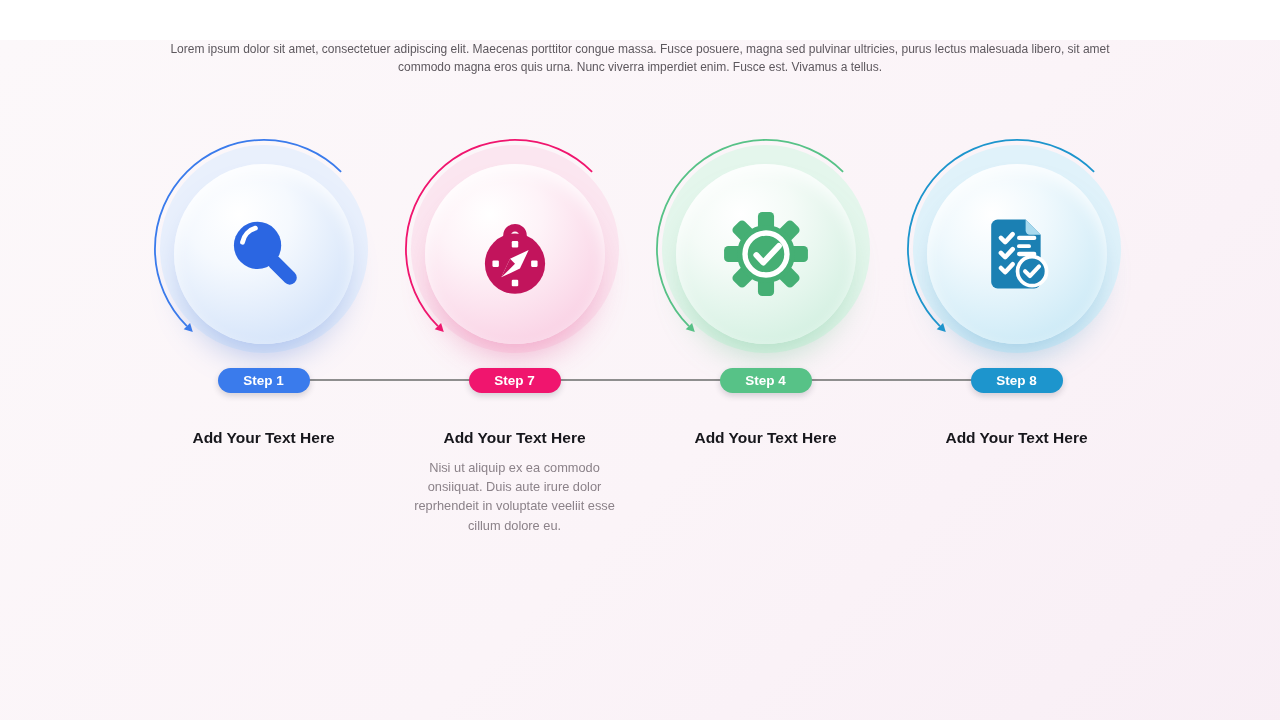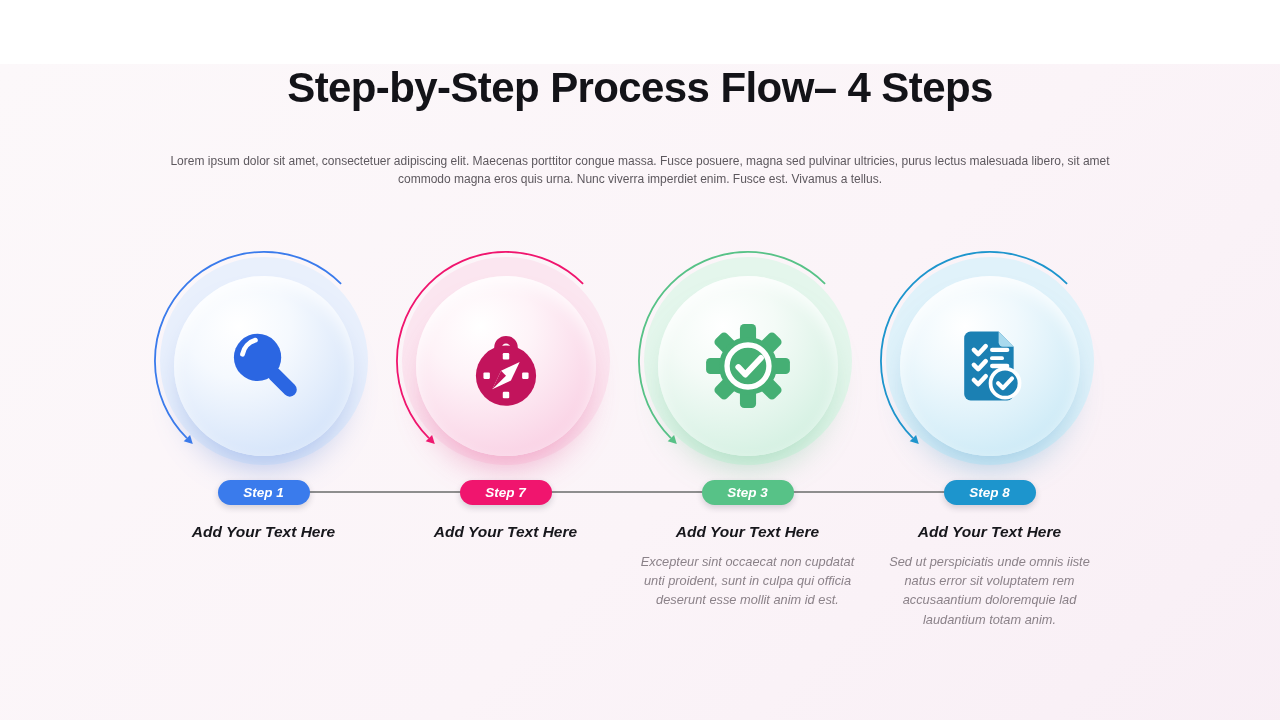--- a/index.html
+++ b/index.html
@@ -11,21 +11,21 @@
   }
   .title {
     margin-top:64px; text-align:center;
     font-size:42px; font-weight:800; color:#131318; letter-spacing:-0.6px;
   }
   .subtitle {
     margin:40px auto 0; max-width:950px; text-align:center;
     font-size:12px; line-height:1.5; color:#5D585E;
   }
   .steps-row {
-    width:989px; margin:54px auto 0; display:flex; gap:6px; position:relative;font-style:italic;
+    width:989px; margin:54px auto 0; display:flex; gap:15px; position:relative;
   }
   .connector {
     position:absolute; top:249px; left:118px; right:118px; height:2px;
     background:#8E8E8E; z-index:0;
   }
   .step-col { width:236px; display:flex; flex-direction:column; align-items:center; position:relative; }
   .orb-wrap { position:relative; width:236px; height:236px; }
   .orb-wrap svg.arc-svg { position:absolute; inset:0; }
   .sphere {
     position:absolute; left:28px; top:34px; width:180px; height:180px; border-radius:50%;
@@ -33,33 +33,32 @@
     box-shadow: 0 22px 32px -10px var(--shadow), inset 0 8px 16px rgba(255,255,255,0.85);
     display:flex; align-items:center; justify-content:center;
   }
   .sphere svg { width:86px; height:86px; }
   .badge {
     margin-top:2px; width:92px; padding:5px 0; border-radius:14px; text-align:center;
     background:var(--accent); color:#fff; font-size:13.5px; font-weight:700;
     box-shadow: 0 3px 6px rgba(40,40,60,0.18); position:relative; z-index:1;
   }
   .card-heading {
-    margin-top:18px; font-size:15.5px; font-weight:700; color:#17171C; text-align:left;
+    margin-top:36px; font-size:15.5px; font-weight:700; color:#17171C; text-align:left;
   }
   .card-body {
     margin-top:11px; max-width:216px; text-align:center;
     font-size:12.8px; line-height:1.5; color:#8B8289;
   }
 </style>
 </head>
 <body>
 
 <div class="slide">
 
-  <h1 class="title">Step-by-Step Process Flow– 4 Steps</h1>
   <p class="subtitle">Lorem ipsum dolor sit amet, consectetuer adipiscing elit. Maecenas porttitor congue massa. Fusce posuere, magna sed pulvinar ultricies, purus lectus malesuada libero, sit amet commodo magna eros quis urna. Nunc viverra imperdiet enim. Fusce est. Vivamus a tellus.</p>
 
   <div class="steps-row">
     <div class="connector" style="background: rgb(142, 142, 142);"></div>
 
     <div class="step-col" style="--accent: #3A7BEC; --icon: #2B66E2; --halo: #E9F0FC; --tint-light: #F5F9FE; --tint-deep: #C7DBF8; --shadow: rgba(86,128,214,0.40);">
       <div class="orb-wrap">
         <svg class="arc-svg" viewBox="0 0 236 236">
           <circle cx="118" cy="119" r="104" fill="var(--halo)"></circle>
           <path d="M195.1 41.9 A109 109 0 1 0 40.9 196.1" fill="none" stroke="var(--accent)" stroke-width="1.8"></path>
@@ -94,20 +93,21 @@
             <rect x="55" y="46" width="6" height="6" rx="1" fill="#fff"></rect>
             <g transform="rotate(45 40 49)">
               <polygon points="40,31 46.5,49 40,67 33.5,49" fill="#fff"></polygon>
               <polygon points="40,49 33.5,49 40,67" fill="var(--icon)"></polygon>
             </g>
           </svg>
         </div>
       </div>
       <div class="badge">Step 7</div>
       <div class="card-heading">Add Your Text Here</div>
+      <div class="card-body">Nisi ut aliquip ex ea commodo onsiiquat. Duis aute irure dolor reprhendeit in voluptate veeliit esse cillum dolore eu.</div>
     </div>
 
     <div class="step-col" style="--accent: #57C287; --icon: #45AF74; --halo: #E4F6EC; --tint-light: #F4FBF7; --tint-deep: #C7ECD9; --shadow: rgba(96,186,137,0.38);">
       <div class="orb-wrap">
         <svg class="arc-svg" viewBox="0 0 236 236">
           <circle cx="118" cy="119" r="104" fill="var(--halo)"></circle>
           <path d="M195.1 41.9 A109 109 0 1 0 40.9 196.1" fill="none" stroke="var(--accent)" stroke-width="1.8"></path>
           <path d="M46.8 202.0 L44.1 192.9 L37.7 199.3 Z" fill="var(--accent)"></path>
         </svg>
         <div class="sphere">
@@ -121,23 +121,22 @@
               <rect x="-7.5" y="-39" width="15" height="17" rx="4" transform="rotate(225)"></rect>
               <rect x="-7.5" y="-39" width="15" height="17" rx="4" transform="rotate(270)"></rect>
               <rect x="-7.5" y="-39" width="15" height="17" rx="4" transform="rotate(315)"></rect>
               <circle r="27"></circle>
             </g>
             <circle cx="40" cy="40" r="19.5" fill="none" stroke="#fff" stroke-width="5"></circle>
             <path d="M31 41 l6.5 7 L52 32.5" fill="none" stroke="#fff" stroke-width="5.5" stroke-linecap="round" stroke-linejoin="round"></path>
           </svg>
         </div>
       </div>
-      <div class="badge">Step 3</div>
+      <div class="badge">Step 4</div>
       <div class="card-heading">Add Your Text Here</div>
-      <div class="card-body">Excepteur sint occaecat non cupdatat unti proident, sunt in culpa qui officia deserunt esse mollit anim id est.</div>
     </div>
 
     <div class="step-col" style="--accent: #1D95CD; --icon: #1B80B3; --halo: #E0F2FA; --tint-light: #F0F9FD; --tint-deep: #BEE4F4; --shadow: rgba(63,150,196,0.38); --fold: #A9DAEE;">
       <div class="orb-wrap">
         <svg class="arc-svg" viewBox="0 0 236 236">
           <circle cx="118" cy="119" r="104" fill="var(--halo)"></circle>
           <path d="M195.1 41.9 A109 109 0 1 0 40.9 196.1" fill="none" stroke="var(--accent)" stroke-width="1.8"></path>
           <path d="M46.8 202.0 L44.1 192.9 L37.7 199.3 Z" fill="var(--accent)"></path>
         </svg>
         <div class="sphere">
@@ -151,17 +150,16 @@
             <rect x="40" y="31" width="13" height="3.5" rx="1.75" fill="#fff"></rect>
             <rect x="40" y="38" width="18" height="4" rx="2" fill="#fff"></rect>
             <rect x="40" y="52" width="11" height="4" rx="2" fill="#fff"></rect>
             <circle cx="54" cy="56" r="13.5" fill="var(--icon)" stroke="#fff" stroke-width="3.5"></circle>
             <path d="M47.5 56 l4.5 4.5 L60.5 51.5" fill="none" stroke="#fff" stroke-width="3.8" stroke-linecap="round" stroke-linejoin="round"></path>
           </svg>
         </div>
       </div>
       <div class="badge">Step 8</div>
       <div class="card-heading">Add Your Text Here</div>
-      <div class="card-body">Sed ut perspiciatis unde omnis iiste natus error sit voluptatem rem accusaantium doloremquie lad laudantium totam anim.</div>
     </div>
 
   </div>
 </div>
 
 </body></html>

